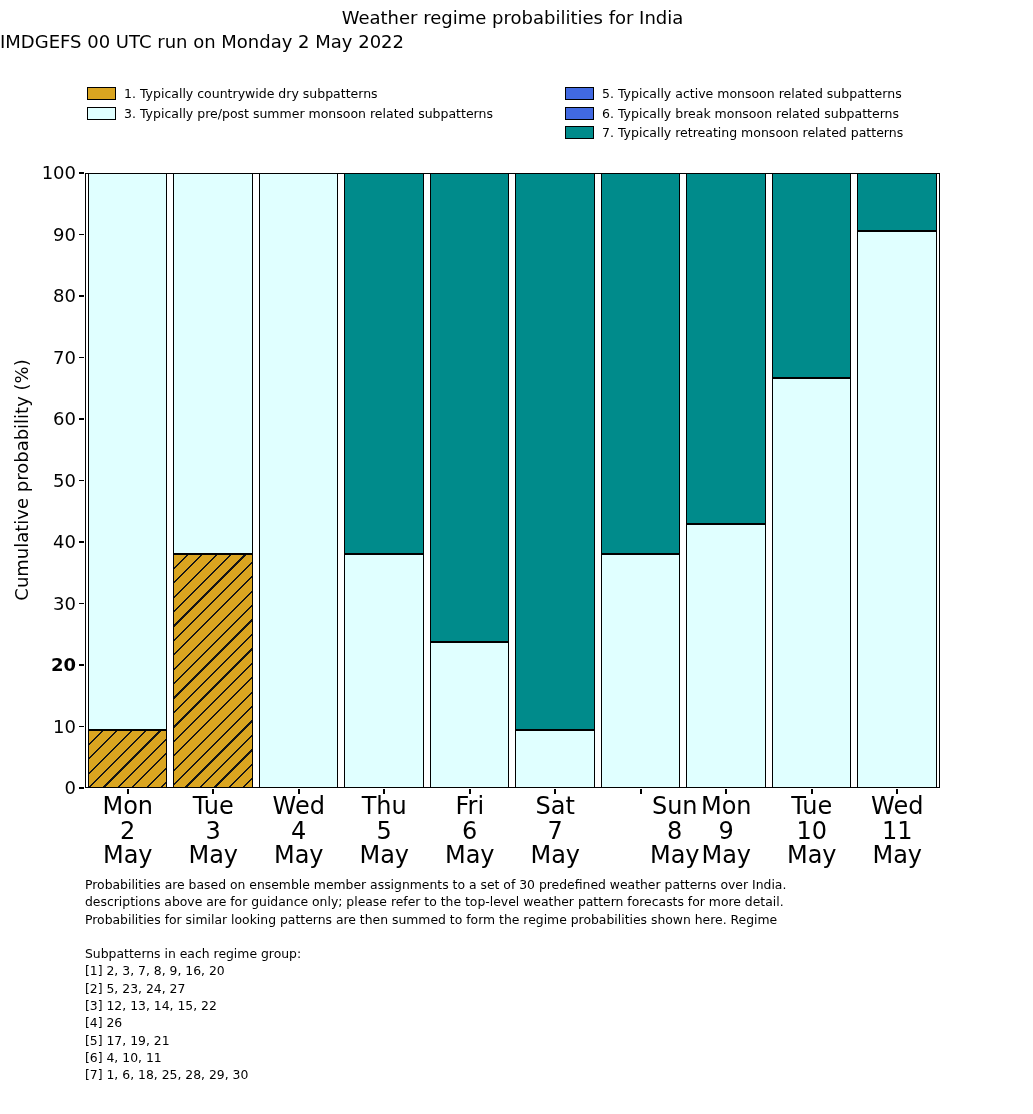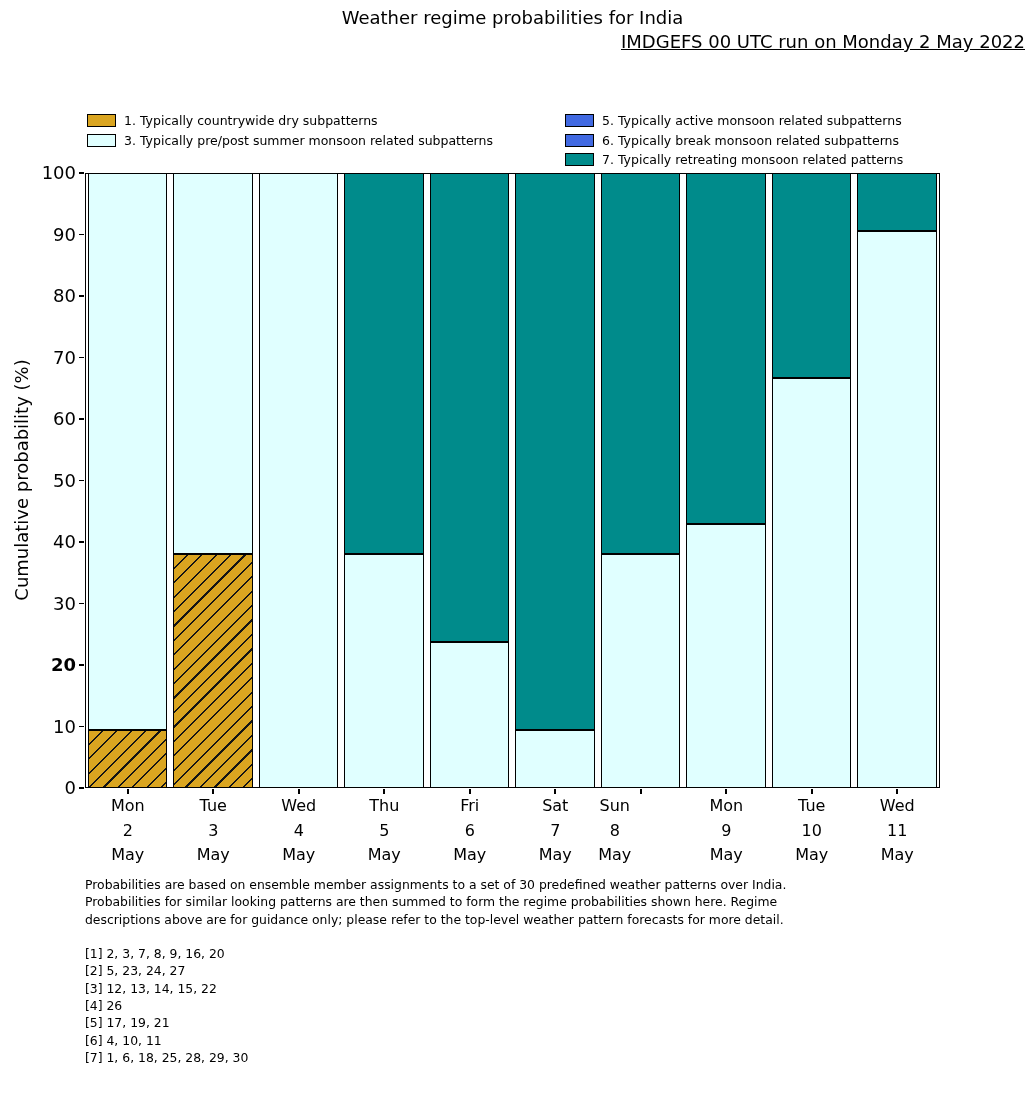--- a/index.html
+++ b/index.html
@@ -2,23 +2,23 @@
 <html><head>
 <meta charset="utf-8">
 <style>
   html,body { margin:0; padding:0; background:#fff; }
   #canvas {
     position:relative; width:1033px; height:1114px; background:#ffffff;
     font-family:"DejaVu Sans","Liberation Sans",sans-serif; color:#000;
     overflow:hidden;
   }
   .title-line1 { position:absolute; top:7px;  left:0; width:1025px; text-align:center; font-size:18px; }
-  .title-line2 { position:absolute; top:31px; left:0; width:1025px; text-align:right; font-size:18px;text-decoration:underline; }
-
-  .legend-col { position:absolute; top:87px;margin-top:27px; }
+  .title-line2 { position:absolute; top:31px; left:0; width:1025px; text-align:left; font-size:18px; }
+
+  .legend-col { position:absolute; top:87px; }
   #legend-left  { left:87px; }
   #legend-right { left:565px; }
   .legend-row { display:flex; align-items:center; height:13px; margin-bottom:6.6px; }
   .swatch { width:29px; height:13px; border:1.2px solid #000; margin-right:8px; flex:0 0 auto; box-sizing:border-box; }
   .legend-label { font-size:12.5px; white-space:nowrap; }
 
   #plot-inner { position:absolute; left:85px; top:173px; width:855px; height:615px; }
   .plot-frame { position:absolute; left:85px; top:173px; width:855px; height:615px;
                 border:1.6px solid #000; box-sizing:border-box; pointer-events:none; }
   .bar-seg { position:absolute; box-sizing:border-box; border:1.3px solid #000; }
@@ -27,21 +27,21 @@
       rgba(0,0,0,0) 0px, rgba(0,0,0,0) 8.6px, #151515 8.6px, #151515 10.2px);
   }
   .hatch-small {
     background-image: repeating-linear-gradient(135deg,
       rgba(0,0,0,0) 0px, rgba(0,0,0,0) 4.6px, #151515 4.6px, #151515 6px);
   }
 
   .ytick-label { position:absolute; font-size:18px; line-height:22px; width:52px; text-align:right; }
   .ytick-mark  { position:absolute; width:5px; height:1.6px; background:#000; }
   .xtick-mark  { position:absolute; width:1.6px; height:5px; background:#000; }
-  .xtick-label { position:absolute; font-size:16px; line-height:24.5px; text-align:center; }
+  .xtick-label { position:absolute; font-size:24px; line-height:24.5px; text-align:center; }
 
   .y-axis-label {
     position:absolute; left:21px; top:480px; font-size:18px; white-space:nowrap;
     transform: translate(-50%,-50%) rotate(-90deg);
   }
 
   #footer { position:absolute; left:85px; top:876px; font-size:12.4px; line-height:17.3px; }
   .footer-gap { height:17.3px; }
 </style>
 </head>
@@ -155,21 +155,21 @@
         <div>6</div>
         <div>May</div>
       </div>
       <div class="xtick-mark" style="left: 554.45px; top: 789px;"></div>
       <div class="xtick-label" style="left: 512.5px; width: 85.5px; top: 794px;">
         <div>Sat</div>
         <div>7</div>
         <div>May</div>
       </div>
       <div class="xtick-mark" style="left: 639.95px; top: 789px;"></div>
-      <div class="xtick-label" style="left: 572px; width: 85.5px; top: 794px;">
+      <div class="xtick-label" style="left: 632px; width: 85.5px; top: 794px;">
         <div>Sun</div>
         <div>8</div>
         <div>May</div>
       </div>
       <div class="xtick-mark" style="left: 725.45px; top: 789px;"></div>
       <div class="xtick-label" style="left: 683.5px; width: 85.5px; top: 794px;">
         <div>Mon</div>
         <div>9</div>
         <div>May</div>
       </div>
@@ -182,23 +182,24 @@
       <div class="xtick-mark" style="left: 896.45px; top: 789px;"></div>
       <div class="xtick-label" style="left: 854.5px; width: 85.5px; top: 794px;">
         <div>Wed</div>
         <div>11</div>
         <div>May</div>
       </div>
     </div>
 
   <div id="footer">
       <div>Probabilities are based on ensemble member assignments to a set of 30 predefined weather patterns over India.</div>
+      <div>descriptions above are for guidance only; please refer to the top-level weather pattern forecasts for more detail.</div>
       <div>Probabilities for similar looking patterns are then summed to form the regime probabilities shown here. Regime</div>
-      <div>descriptions above are for guidance only; please refer to the top-level weather pattern forecasts for more detail.</div>
       <div class="footer-gap"></div>
+      <div>Subpatterns in each regime group:</div>
       <div>[1] 2, 3, 7, 8, 9, 16, 20</div>
       <div>[2] 5, 23, 24, 27</div>
       <div>[3] 12, 13, 14, 15, 22</div>
       <div>[4] 26</div>
       <div>[5] 17, 19, 21</div>
       <div>[6] 4, 10, 11</div>
       <div>[7] 1, 6, 18, 25, 28, 29, 30</div>
     </div>
 </div>
 

